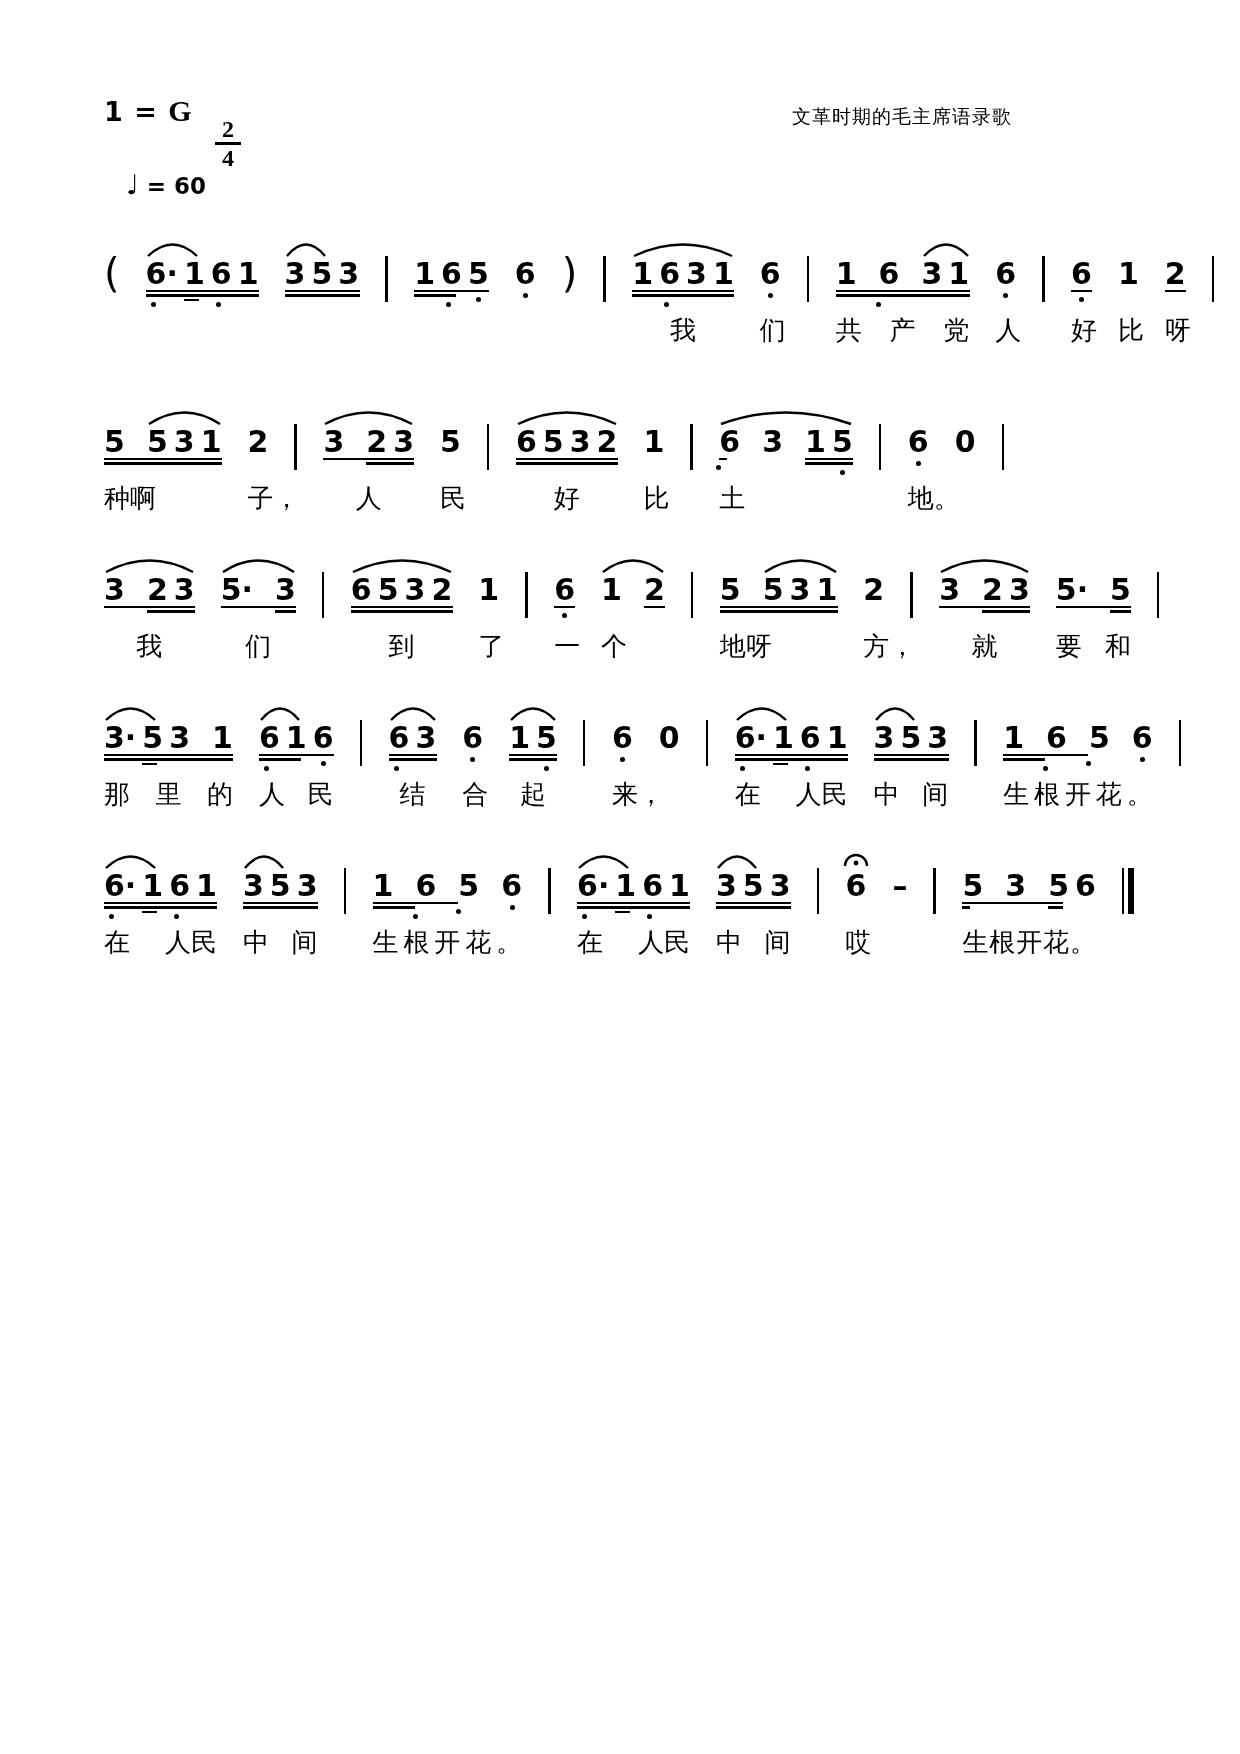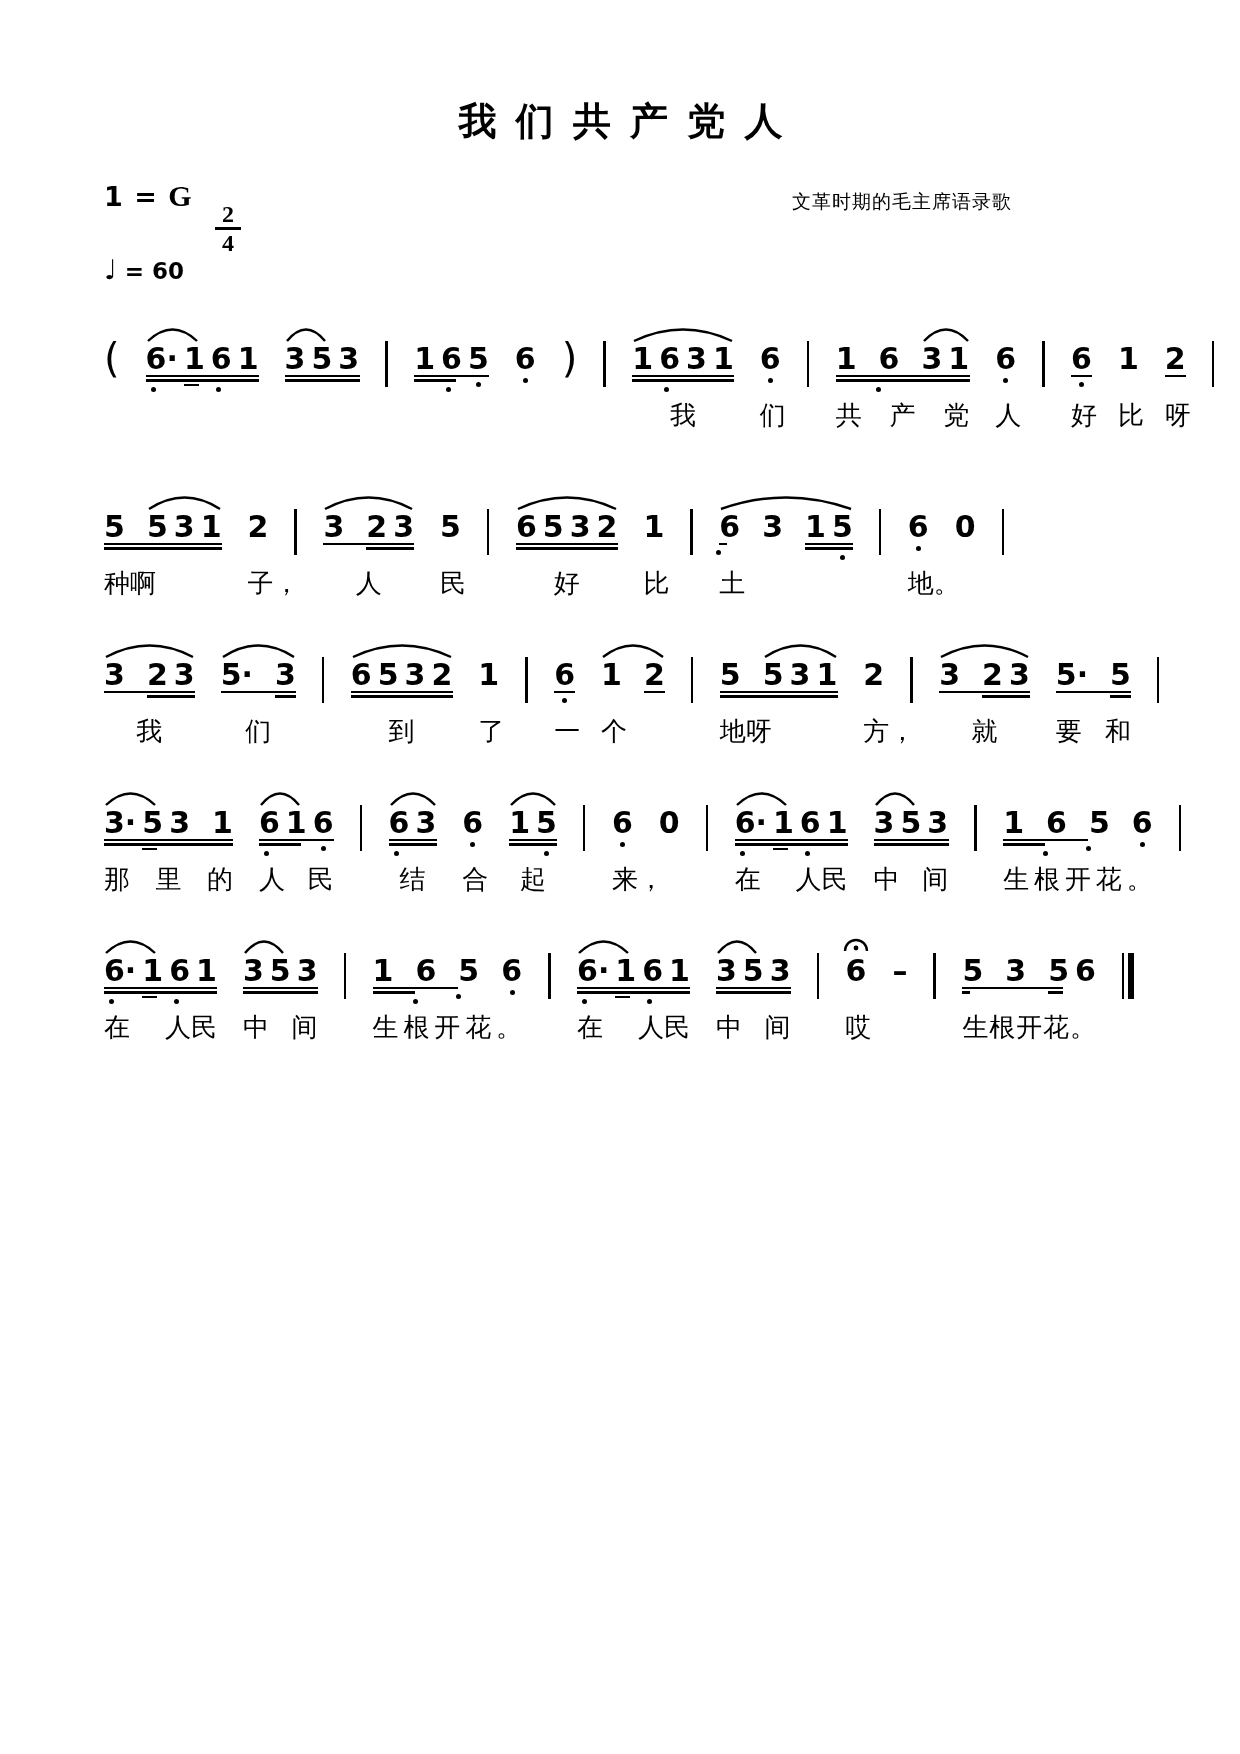--- a/index.html
+++ b/index.html
@@ -16,21 +16,21 @@
   .keyrow{font-weight:700; font-size:27px; line-height:30px; white-space:nowrap;}
   .knum{font-family:"DejaVu Sans",sans-serif;}
   .keq{font-family:"DejaVu Sans",sans-serif; padding:0 2px;}
   .ktonic{font-family:"Liberation Serif",serif; font-size:30px;}
   .frac{
     display:inline-flex; flex-direction:column; align-items:center;
     vertical-align:-16px; margin-left:14px; font-family:"Liberation Serif",serif;
     font-size:24px; line-height:24px; font-weight:700;
   }
   .frac .fline{height:2.5px; background:#000; width:26px; margin:1px 0;}
-  .temporow{font-weight:700; font-size:23px; line-height:26px; margin-top:2px;}
+  .temporow{font-weight:700; font-size:23px; line-height:26px; margin-top:2px;margin-left:22px;}
   .temporow .nglyph{font-size:27px;}
   .attr{
     font-family:"Liberation Serif",serif; font-size:19px; line-height:22px;
     margin-top:10px; margin-right:128px; letter-spacing:1px;
   }
   .score{margin-top:34px;}
   .mline{display:flex; align-items:flex-start; column-gap:26px; margin-bottom:28px;}
   .cell{position:relative; height:120px; flex:0 0 auto;}
   .notes{display:flex; align-items:flex-end; padding-top:26px;}
   .nd{
@@ -56,21 +56,20 @@
   .fbarcell .bthick{position:absolute; top:23px; left:6px; width:6px; height:46px; background:#000;}
   .paren{
     font-size:40px; line-height:40px; padding-top:20px; font-weight:400;
     font-family:"DejaVu Sans",sans-serif;
   }
 </style>
 </head>
 <body>
 
 <div class="page">
-  <h1 class="title">我 们 共 产 党 人</h1>
 
   <div class="hdr">
     <div>
       <div class="keyrow">
         <span class="knum">1</span>
         <span class="keq">=</span>
         <span class="ktonic">G</span>
         <span class="frac">
           <span>2</span>
           <span class="fline"></span>

